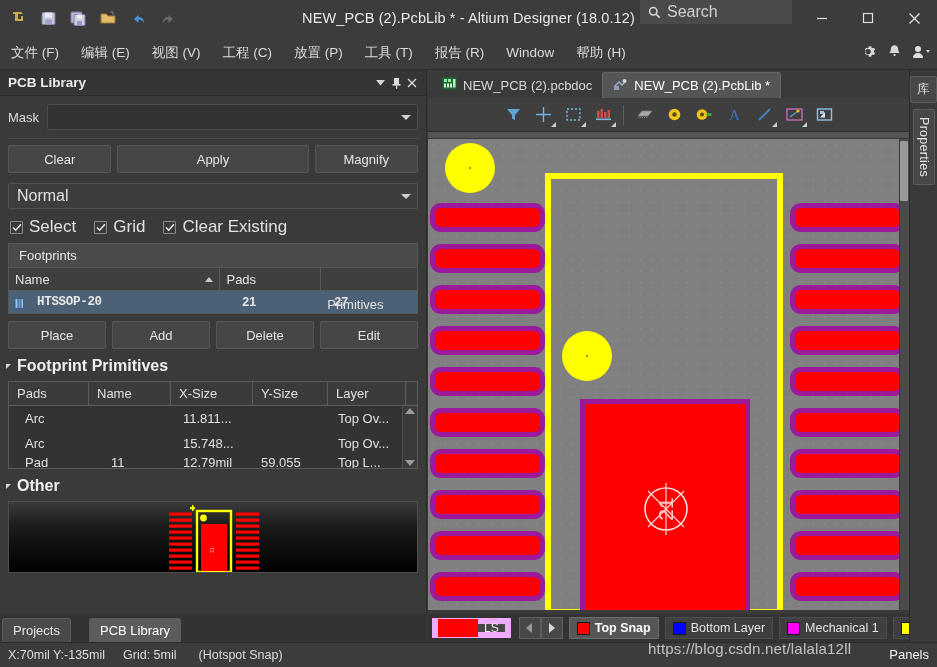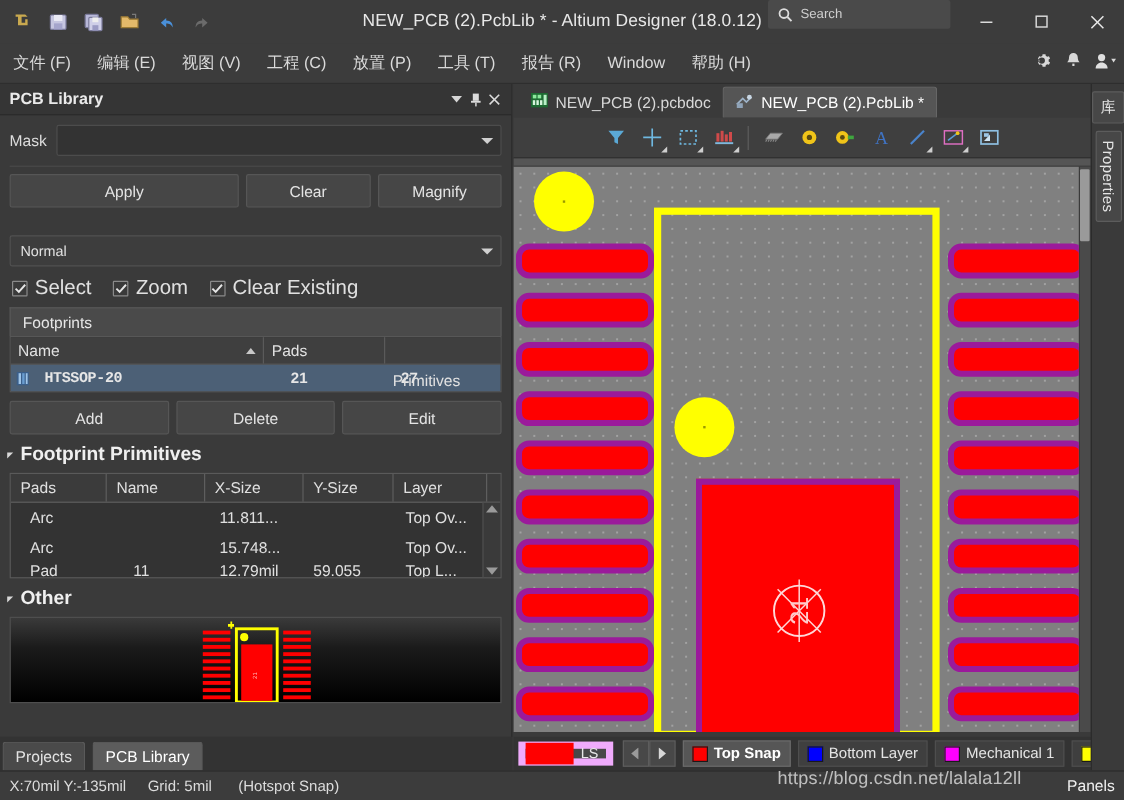--- a/index.html
+++ b/index.html
@@ -27,21 +27,21 @@
   .title-text {
     position: absolute; left: 0; right: 0; top: 0; height: 36px;
     display: flex; align-items: center; justify-content: center;
     font-size: 14.5px; color: #e8e8e8; letter-spacing: 0.1px;
     pointer-events: none;
   }
   .search-box {
     position: absolute; left: 640px; top: 0px; width: 152px; height: 24px;
     background: #4a4a4a; border-radius: 2px;
     display: flex; align-items: center; gap: 6px; padding: 0 8px;
-    font-size: 11px; color: #cfcfcf;
+    font-size: 16px; color: #cfcfcf;
   }
   .winbtns { position: absolute; right: 0; top: 0; height: 36px; display: flex; }
   .winbtn { width: 46px; height: 36px; display: flex; align-items: center; justify-content: center; color: #dcdcdc; }
 
   
   .menubar {
     position: absolute; left: 0; top: 36px; width: 937px; height: 34px;
     background: #3c3c3c;
     display: flex; align-items: center;
     border-bottom: 1px solid #2e2e2e;
@@ -72,22 +72,22 @@
   .divline { height: 1px; background: #4a4a4a; margin: 2px 8px 6px 8px; }
 
   .btn-row { display: flex; gap: 6px; padding: 0 8px; }
   .ad-btn {
     height: 28px; background: #464646; border: 1px solid #565656; border-radius: 2px;
     display: flex; align-items: center; justify-content: center;
     font-size: 13px; color: #e4e4e4;
   }
 
   .sel-combo {
-    margin: 23px 8px 0 8px; height: 26px; background: #3d3d3d; border: 1px solid #515151; border-radius: 2px;
-    display: flex; align-items: center; padding: 0 6px 0 8px; font-size: 12px; color: #e0e0e0; gap: 14px;
+    margin: 10px 8px 0 8px; height: 26px; background: #3d3d3d; border: 1px solid #515151; border-radius: 2px;
+    display: flex; align-items: center; padding: 0 6px 0 8px; font-size: 16px; color: #e0e0e0; gap: 14px;
   }
   .sel-combo .caret-d { margin-left: auto; }
 
   .chk-row { display: flex; align-items: center; gap: 18px; padding: 8px 8px 6px 10px; }
   .chk { display: flex; align-items: center; gap: 6px; font-size: 17px; color: #e0e0e0; }
   .chkbox {
     width: 13px; height: 13px; background: #3a3a3a; border: 1px solid #8a8a8a; border-radius: 1px;
     display: flex; align-items: center; justify-content: center;
   }
   .chkbox svg { display: block; }
@@ -129,21 +129,21 @@
 
   .preview-box {
     margin: 0 8px; height: 72px; border: 1px solid #4e4e4e;
     background: linear-gradient(#3a3a3a, #1b1b1b 35%, #000 100%);
     overflow: hidden; position: relative;
   }
 
   
   .left-tabs {
     position: absolute; left: 0; top: 614px; width: 427px; height: 28px;
-    background: #333; display: flex; align-items: flex-end; gap: 4px; padding-left: 2px;
+    background: #333; display: flex; align-items: flex-end; gap: 16px; padding-left: 2px;
   }
   .ltab {
     height: 24px; padding: 0 10px; display: flex; align-items: center;
     font-size: 13px; color: #e3e3e3; background: #4a4a4a;
     border: 1px solid #5a5a5a; border-bottom: none; border-radius: 3px 3px 0 0;
     margin-right: 2px;
   }
   .ltab.active { background: #5c5c5c; color: #fff; }
 
   
@@ -375,22 +375,22 @@
     <div class="mask-row">
       <span class="mask-label">Mask</span>
       <div class="mask-combo">
         <span class="caret-d"></span>
       </div>
     </div>
 
     <div class="divline"></div>
 
     <div class="btn-row">
+      <div class="ad-btn" style="flex:1 1 26%;">Clear</div>
       <div class="ad-btn" style="flex:1 1 48%;">Apply</div>
-      <div class="ad-btn" style="flex:1 1 26%;">Clear</div>
       <div class="ad-btn" style="flex:1 1 26%;">Magnify</div>
     </div>
 
     <div class="sel-combo">
       <span>Normal</span>
       <span class="caret-d"></span>
     </div>
 
     <div class="chk-row">
       <label class="chk">
@@ -400,21 +400,21 @@
             </svg>
         </span>
         <span>Select</span>
       </label>
       <label class="chk">
         <span class="chkbox">
           <svg width="10" height="9" viewBox="0 0 10 9">
               <path d="M1 4.5 L3.7 7.2 L9 1.3" fill="none" stroke="#e6e6e6" stroke-width="1.6"></path>
             </svg>
         </span>
-        <span>Zoom</span>
+        <span>Grid</span>
       </label>
       <label class="chk">
         <span class="chkbox">
           <svg width="10" height="9" viewBox="0 0 10 9">
               <path d="M1 4.5 L3.7 7.2 L9 1.3" fill="none" stroke="#e6e6e6" stroke-width="1.6"></path>
             </svg>
         </span>
         <span>Clear Existing</span>
       </label>
     </div>
@@ -438,20 +438,21 @@
               <rect x="8.5" y="2" width="1.5" height="9" fill="#9ec4e8"></rect>
             </svg>
         </span>
         <div class="td" style="width:194px;font-family:'Liberation Mono',monospace;letter-spacing:-0.3px;">HTSSOP-20</div>
         <div class="td" style="width:101px;justify-content:flex-start;padding-left:20px;">21</div>
         <div class="td" style="width:96px;padding-left:12px;">27</div>
       </div>
     </div>
 
     <div class="btn-row" style="margin-top:7px;">
+      <div class="ad-btn" style="flex:1;">Place</div>
       <div class="ad-btn" style="flex:1;">Add</div>
       <div class="ad-btn" style="flex:1;">Delete</div>
       <div class="ad-btn" style="flex:1;">Edit</div>
     </div>
 
     <div class="sect-title">
       <span class="tri"></span>
       <span>Footprint Primitives</span>
     </div>
     <div class="prim-tbl" style="height:88px;overflow:hidden;">

